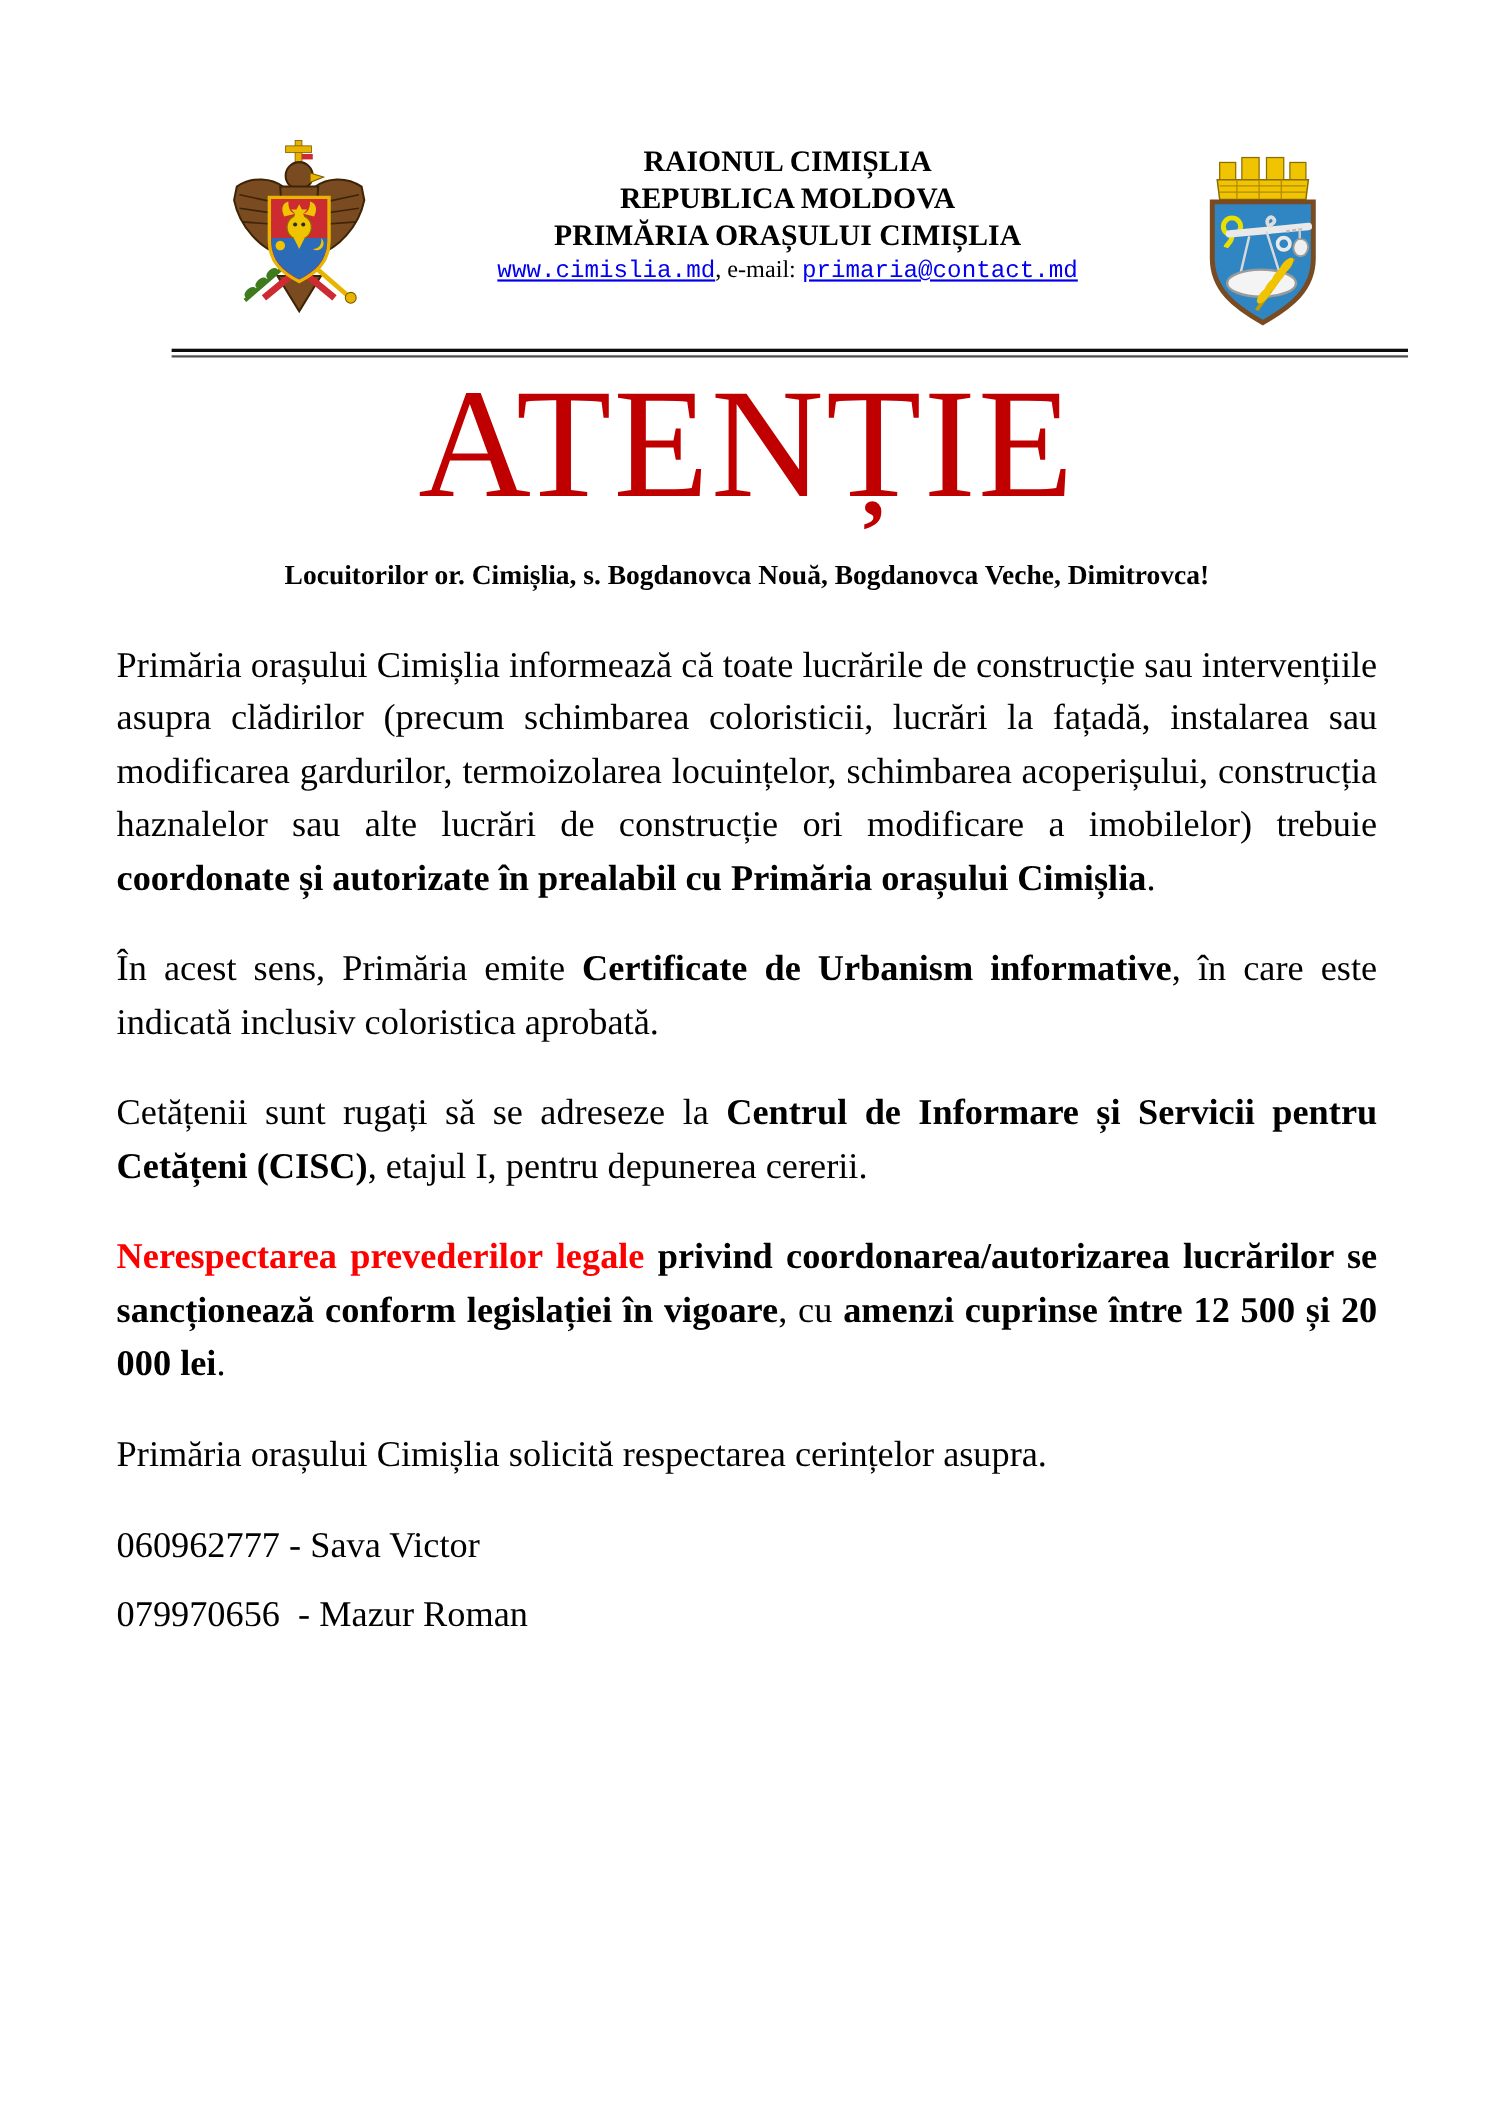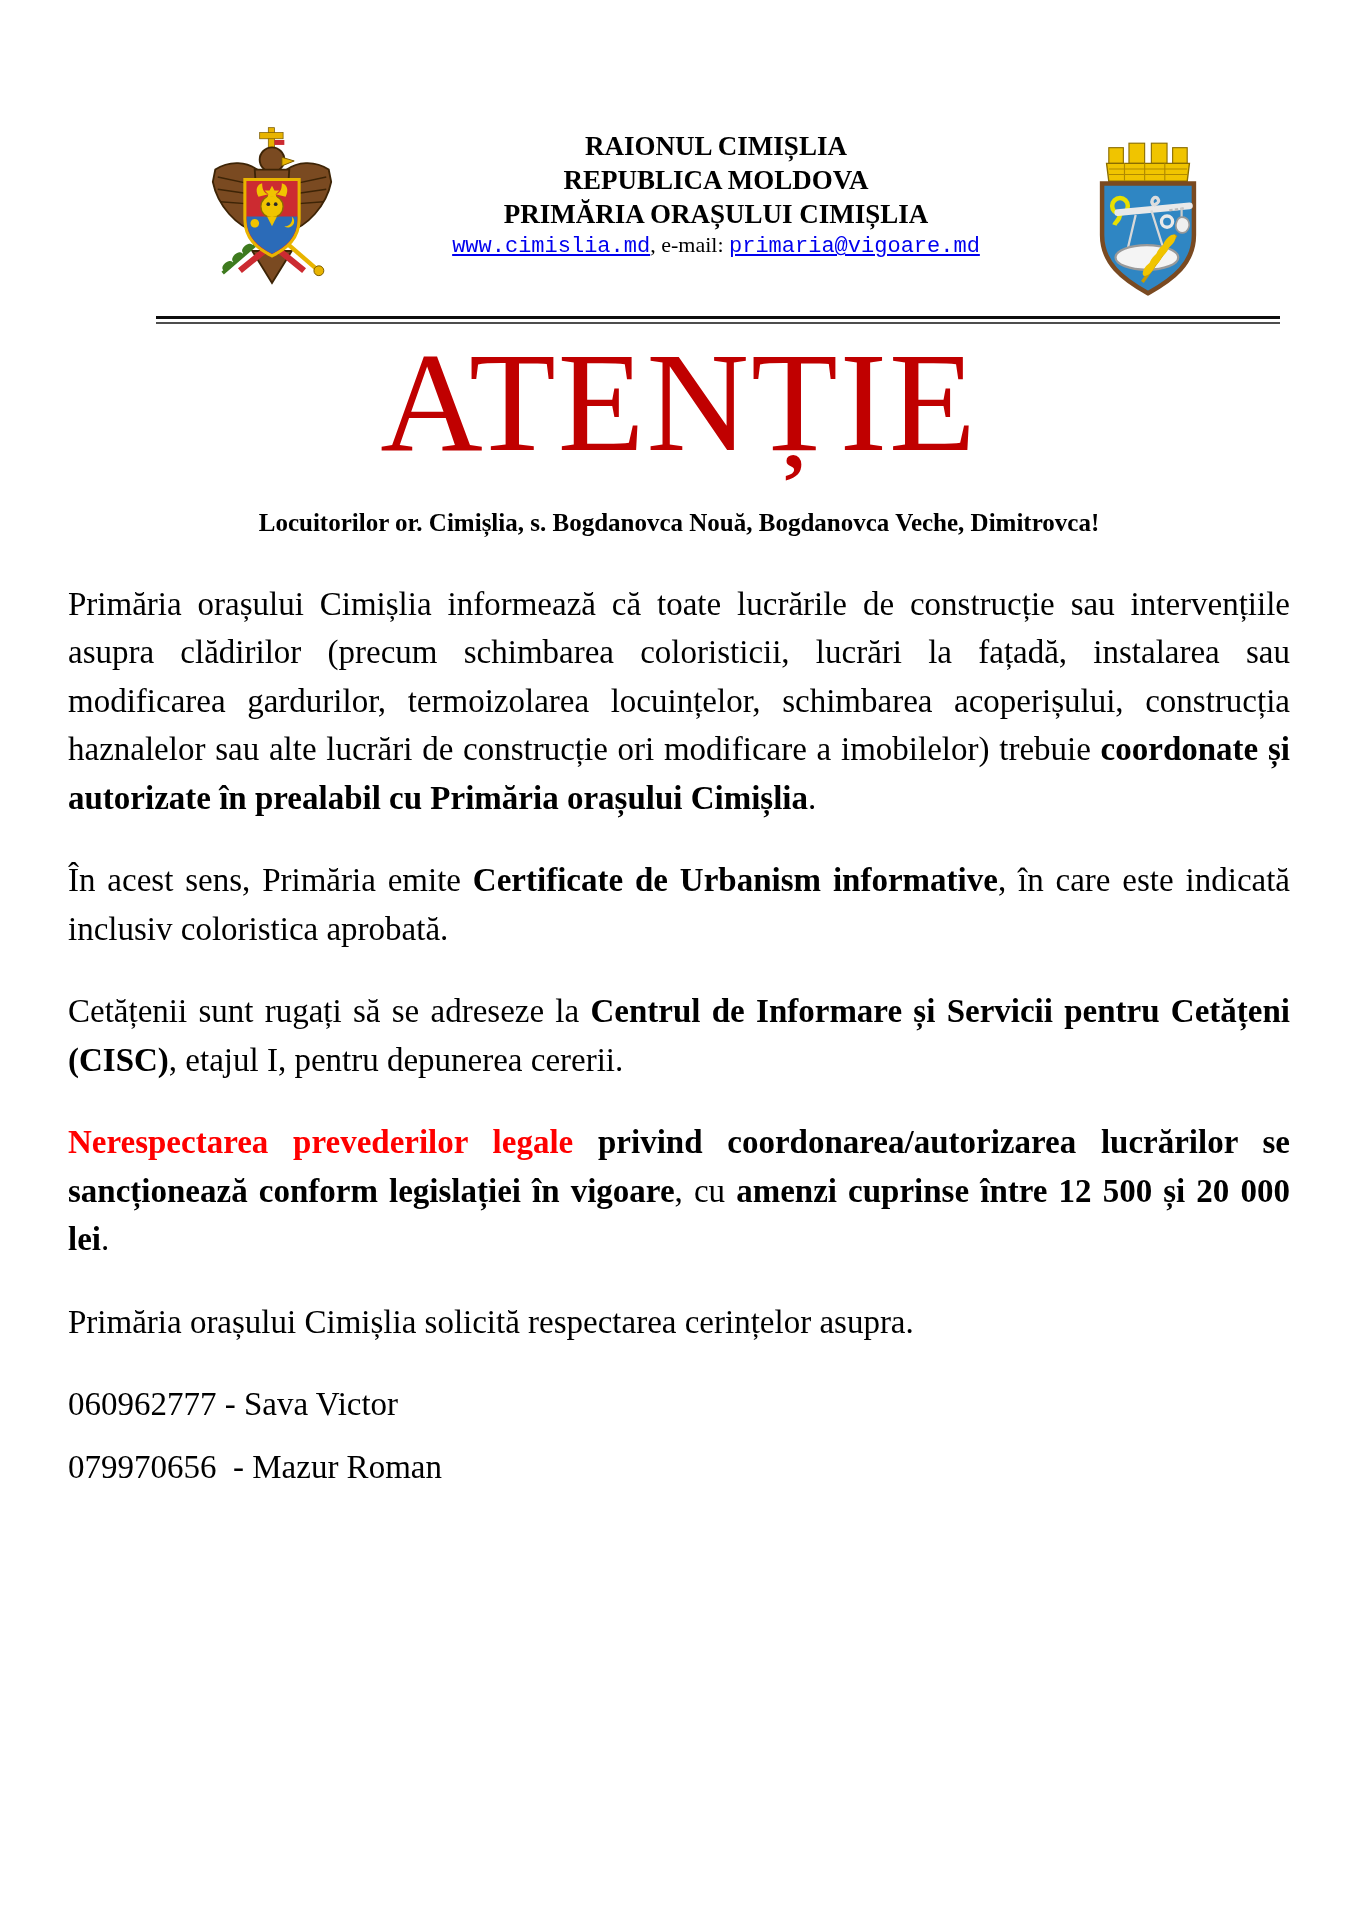--- a/index.html
+++ b/index.html
@@ -43,21 +43,21 @@
   .subtitle{
     max-width:950px;
     margin:30px auto 0 auto;
     text-align:center;
     font-weight:bold;
     font-size:25px;
     line-height:1.4;
   }
   
   .body{
-    padding:0 68px;
+    padding:0 106px;
     margin-top:40px;
     font-size:33px;
     line-height:1.47;
   }
   .body p{
     margin:0 0 34px 0;
     text-align:justify;
   }
   .b{font-weight:bold;}
   .red{color:#FF0000;}
@@ -110,21 +110,21 @@
         <path d="M60 47 L62 51 L66 51 L63 54 L64 58 L60 55.5 L56 58 L57 54 L54 51 L58 51 Z" fill="#F0C400"></path>
         <path d="M46 74 a3.5 3.5 0 1 0 0.1 0 Z" fill="#F0C400"></path>
         <path d="M76 72 a5 5 0 0 1 -6 8 a6 6 0 0 0 6 -8 Z" fill="#F0C400"></path>
       </svg>
     </div>
 
     <div class="head-center">
       <div class="org-line">RAIONUL CIMIȘLIA</div>
       <div class="org-line">REPUBLICA MOLDOVA</div>
       <div class="org-line">PRIMĂRIA ORAȘULUI CIMIȘLIA</div>
-      <div class="head-links"><a class="link">www.cimislia.md</a><span>, e-mail: </span><a class="link">primaria@vigoare.md</a></div>
+      <div class="head-links"><a class="link">www.cimislia.md</a><span>, e-mail: </span><a class="link">primaria@contact.md</a></div>
     </div>
 
     <div class="emblem" style="padding-top:6px;">
       <svg width="124" height="168" viewBox="0 0 110 150">
 
         <rect x="20" y="14" width="13" height="14" fill="#F0C400" stroke="#8a6d00" stroke-width="1"></rect>
         <rect x="38" y="10" width="14" height="18" fill="#F0C400" stroke="#8a6d00" stroke-width="1"></rect>
         <rect x="58" y="10" width="14" height="18" fill="#F0C400" stroke="#8a6d00" stroke-width="1"></rect>
         <rect x="77" y="14" width="13" height="14" fill="#F0C400" stroke="#8a6d00" stroke-width="1"></rect>
         <path d="M18 28 H92 L90 44 H20 Z" fill="#F0C400" stroke="#8a6d00" stroke-width="1.2"></path>

